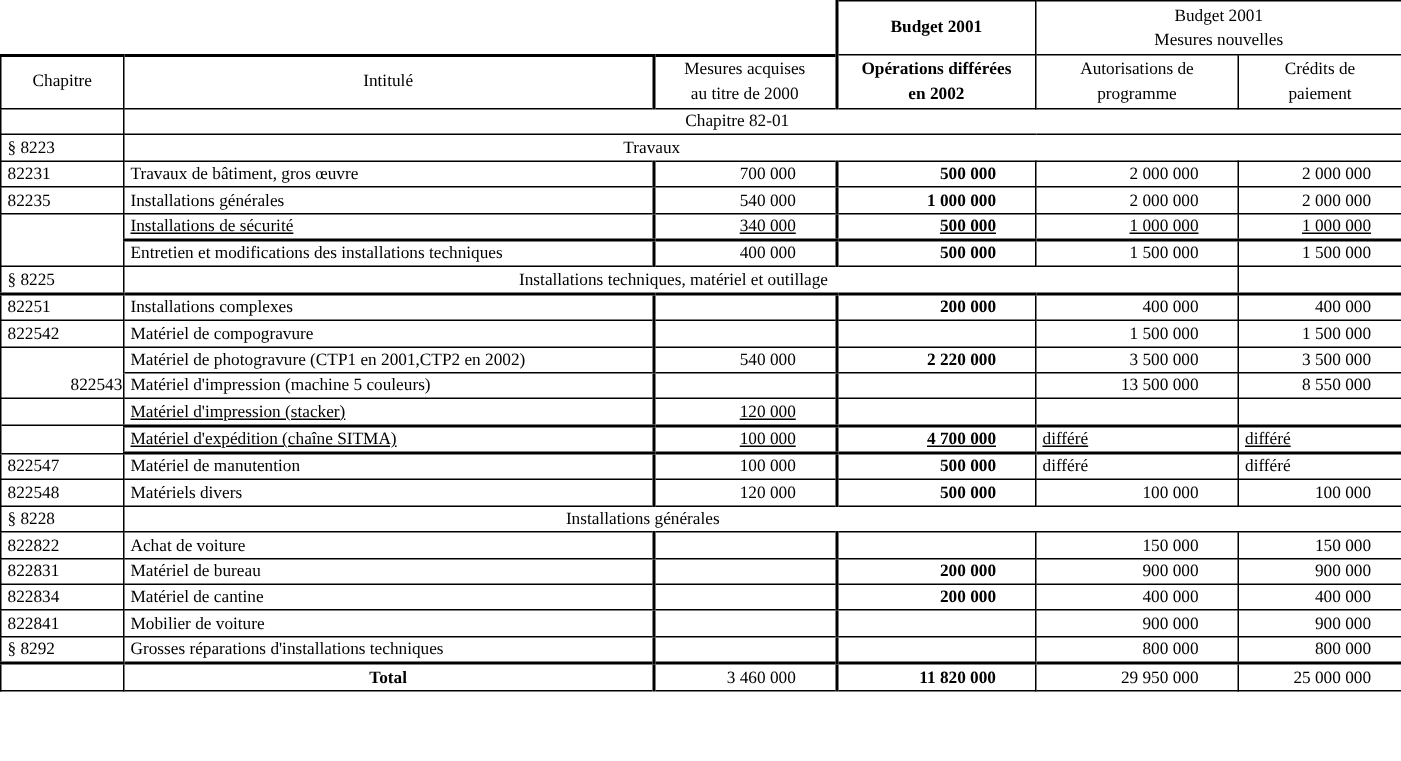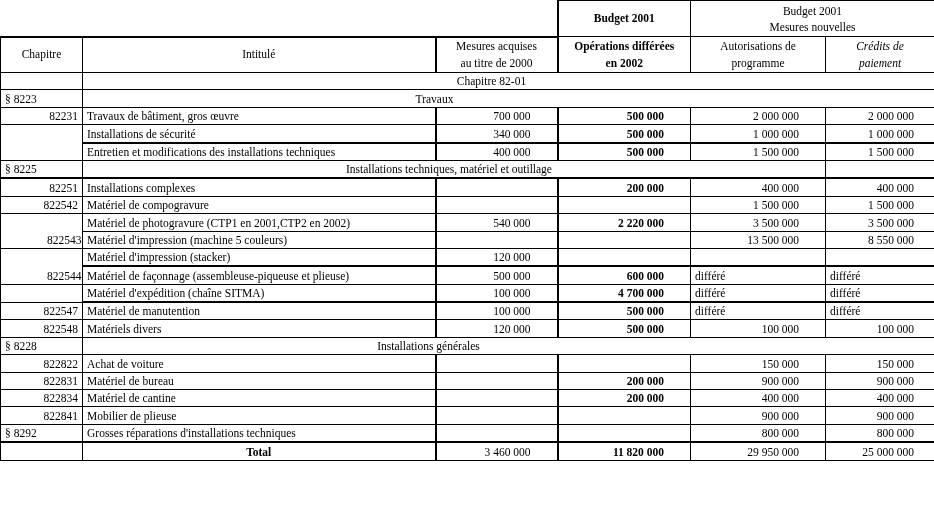--- a/index.html
+++ b/index.html
@@ -2,26 +2,26 @@
 <html><head>
 <meta charset="utf-8">
 <style>
   html, body { margin: 0; padding: 0; background: #ffffff; }
   body { width: 934px; height: 507px; overflow: hidden; font-family: "Liberation Serif", "DejaVu Serif", serif; color: #000; }
   table { border-collapse: collapse; table-layout: fixed; position: absolute; left: 0; top: 0; width: 934px; font-size: 11.5px; }
   td { border: 1px solid #000; padding: 0 4px; height: 16.4px; line-height: 15px; white-space: nowrap; overflow: hidden; vertical-align: bottom; }
   .nb { border: none; }
   .hdr td { text-align: center; vertical-align: middle; }
   .bold { font-weight: bold; }
-  .r { text-align: right; }
+  .r { }
   .c { text-align: center; }
   .l { text-align: left; }
   .thick-l { border-left: 2px solid #000; }
   .thick-t { border-top: 2px solid #000; }
-  .thick-b { border-bottom: 2px solid #000; }
+  .thick-b { border-bottom: 2px solid #000; text-decoration: underline; }
   .noB { border-bottom: none; }
   .noT { border-top: none; padding-left: 46px; }
   .num { text-align: right; padding-right: 26px; }
   .numR { text-align: right; padding-right: 20px; }
   .sec-title { text-align: center; }
 </style>
 </head>
 <body>
 
 <table>
@@ -54,21 +54,21 @@
       <div>au titre de 2000</div>
     </td>
     <td class="bold thick-l" style="line-height:17px;">
       <div>Opérations différées</div>
       <div>en 2002</div>
     </td>
     <td style="line-height:17px;">
       <div>Autorisations de</div>
       <div>programme</div>
     </td>
-    <td style="line-height:17px;font-style:italic;">
+    <td style="line-height:17px;">
       <div>Crédits de</div>
       <div>paiement</div>
     </td>
   </tr>
 
   <tr>
     <td></td>
     <td colspan="5" class="c" style="padding-left:0; text-indent:-30px;">Chapitre 82-01</td>
   </tr>
 
@@ -76,20 +76,28 @@
   <tr>
     <td class="l">§ 8223</td>
     <td colspan="5" class="sec-title" style="text-indent:-160px;padding-left:16px;">Travaux</td>
   </tr>
 
   <tr>
     <td class="r">82231</td>
     <td class="l">Travaux de bâtiment, gros œuvre</td>
     <td class="thick-l num">700 000</td>
     <td class="thick-l bold num">500 000</td>
+    <td class="num">2 000 000</td>
+    <td class="numR">2 000 000</td>
+  </tr>
+  <tr>
+    <td class="r">82235</td>
+    <td class="l">Installations générales</td>
+    <td class="thick-l num">540 000</td>
+    <td class="thick-l bold num">1 000 000</td>
     <td class="num">2 000 000</td>
     <td class="numR">2 000 000</td>
   </tr>
   <tr>
     <td class="r noB"></td>
     <td class="l thick-b">Installations de sécurité</td>
     <td class="thick-l num thick-b">340 000</td>
     <td class="thick-l bold num thick-b">500 000</td>
     <td class="num thick-b">1 000 000</td>
     <td class="numR thick-b">1 000 000</td>
@@ -143,28 +151,20 @@
   </tr>
   <tr>
     <td class="r noB"></td>
     <td class="l thick-b">Matériel d'impression (stacker)</td>
     <td class="thick-l num thick-b">120 000</td>
     <td class="thick-l bold num thick-b"></td>
     <td class="num thick-b"></td>
     <td class="numR thick-b"></td>
   </tr>
   <tr>
-    <td class="r noT">822544</td>
-    <td class="l">Matériel de façonnage (assembleuse-piqueuse et plieuse)</td>
-    <td class="thick-l num">500 000</td>
-    <td class="thick-l bold num">600 000</td>
-    <td class="l">différé</td>
-    <td class="l">différé</td>
-  </tr>
-  <tr>
     <td class="r noB"></td>
     <td class="l thick-b">Matériel d'expédition (chaîne SITMA)</td>
     <td class="thick-l num thick-b">100 000</td>
     <td class="thick-l bold num thick-b">4 700 000</td>
     <td class="l thick-b">différé</td>
     <td class="l thick-b">différé</td>
   </tr>
   <tr>
     <td class="r">822547</td>
     <td class="l">Matériel de manutention</td>
@@ -206,21 +206,21 @@
   <tr>
     <td class="r">822834</td>
     <td class="l">Matériel de cantine</td>
     <td class="thick-l num"></td>
     <td class="thick-l bold num">200 000</td>
     <td class="num">400 000</td>
     <td class="numR">400 000</td>
   </tr>
   <tr>
     <td class="r">822841</td>
-    <td class="l">Mobilier de plieuse</td>
+    <td class="l">Mobilier de voiture</td>
     <td class="thick-l num"></td>
     <td class="thick-l bold num"></td>
     <td class="num">900 000</td>
     <td class="numR">900 000</td>
   </tr>
 
   <tr>
     <td class="l">§ 8292</td>
     <td class="l">Grosses réparations d'installations techniques</td>
     <td class="thick-l num"></td>

